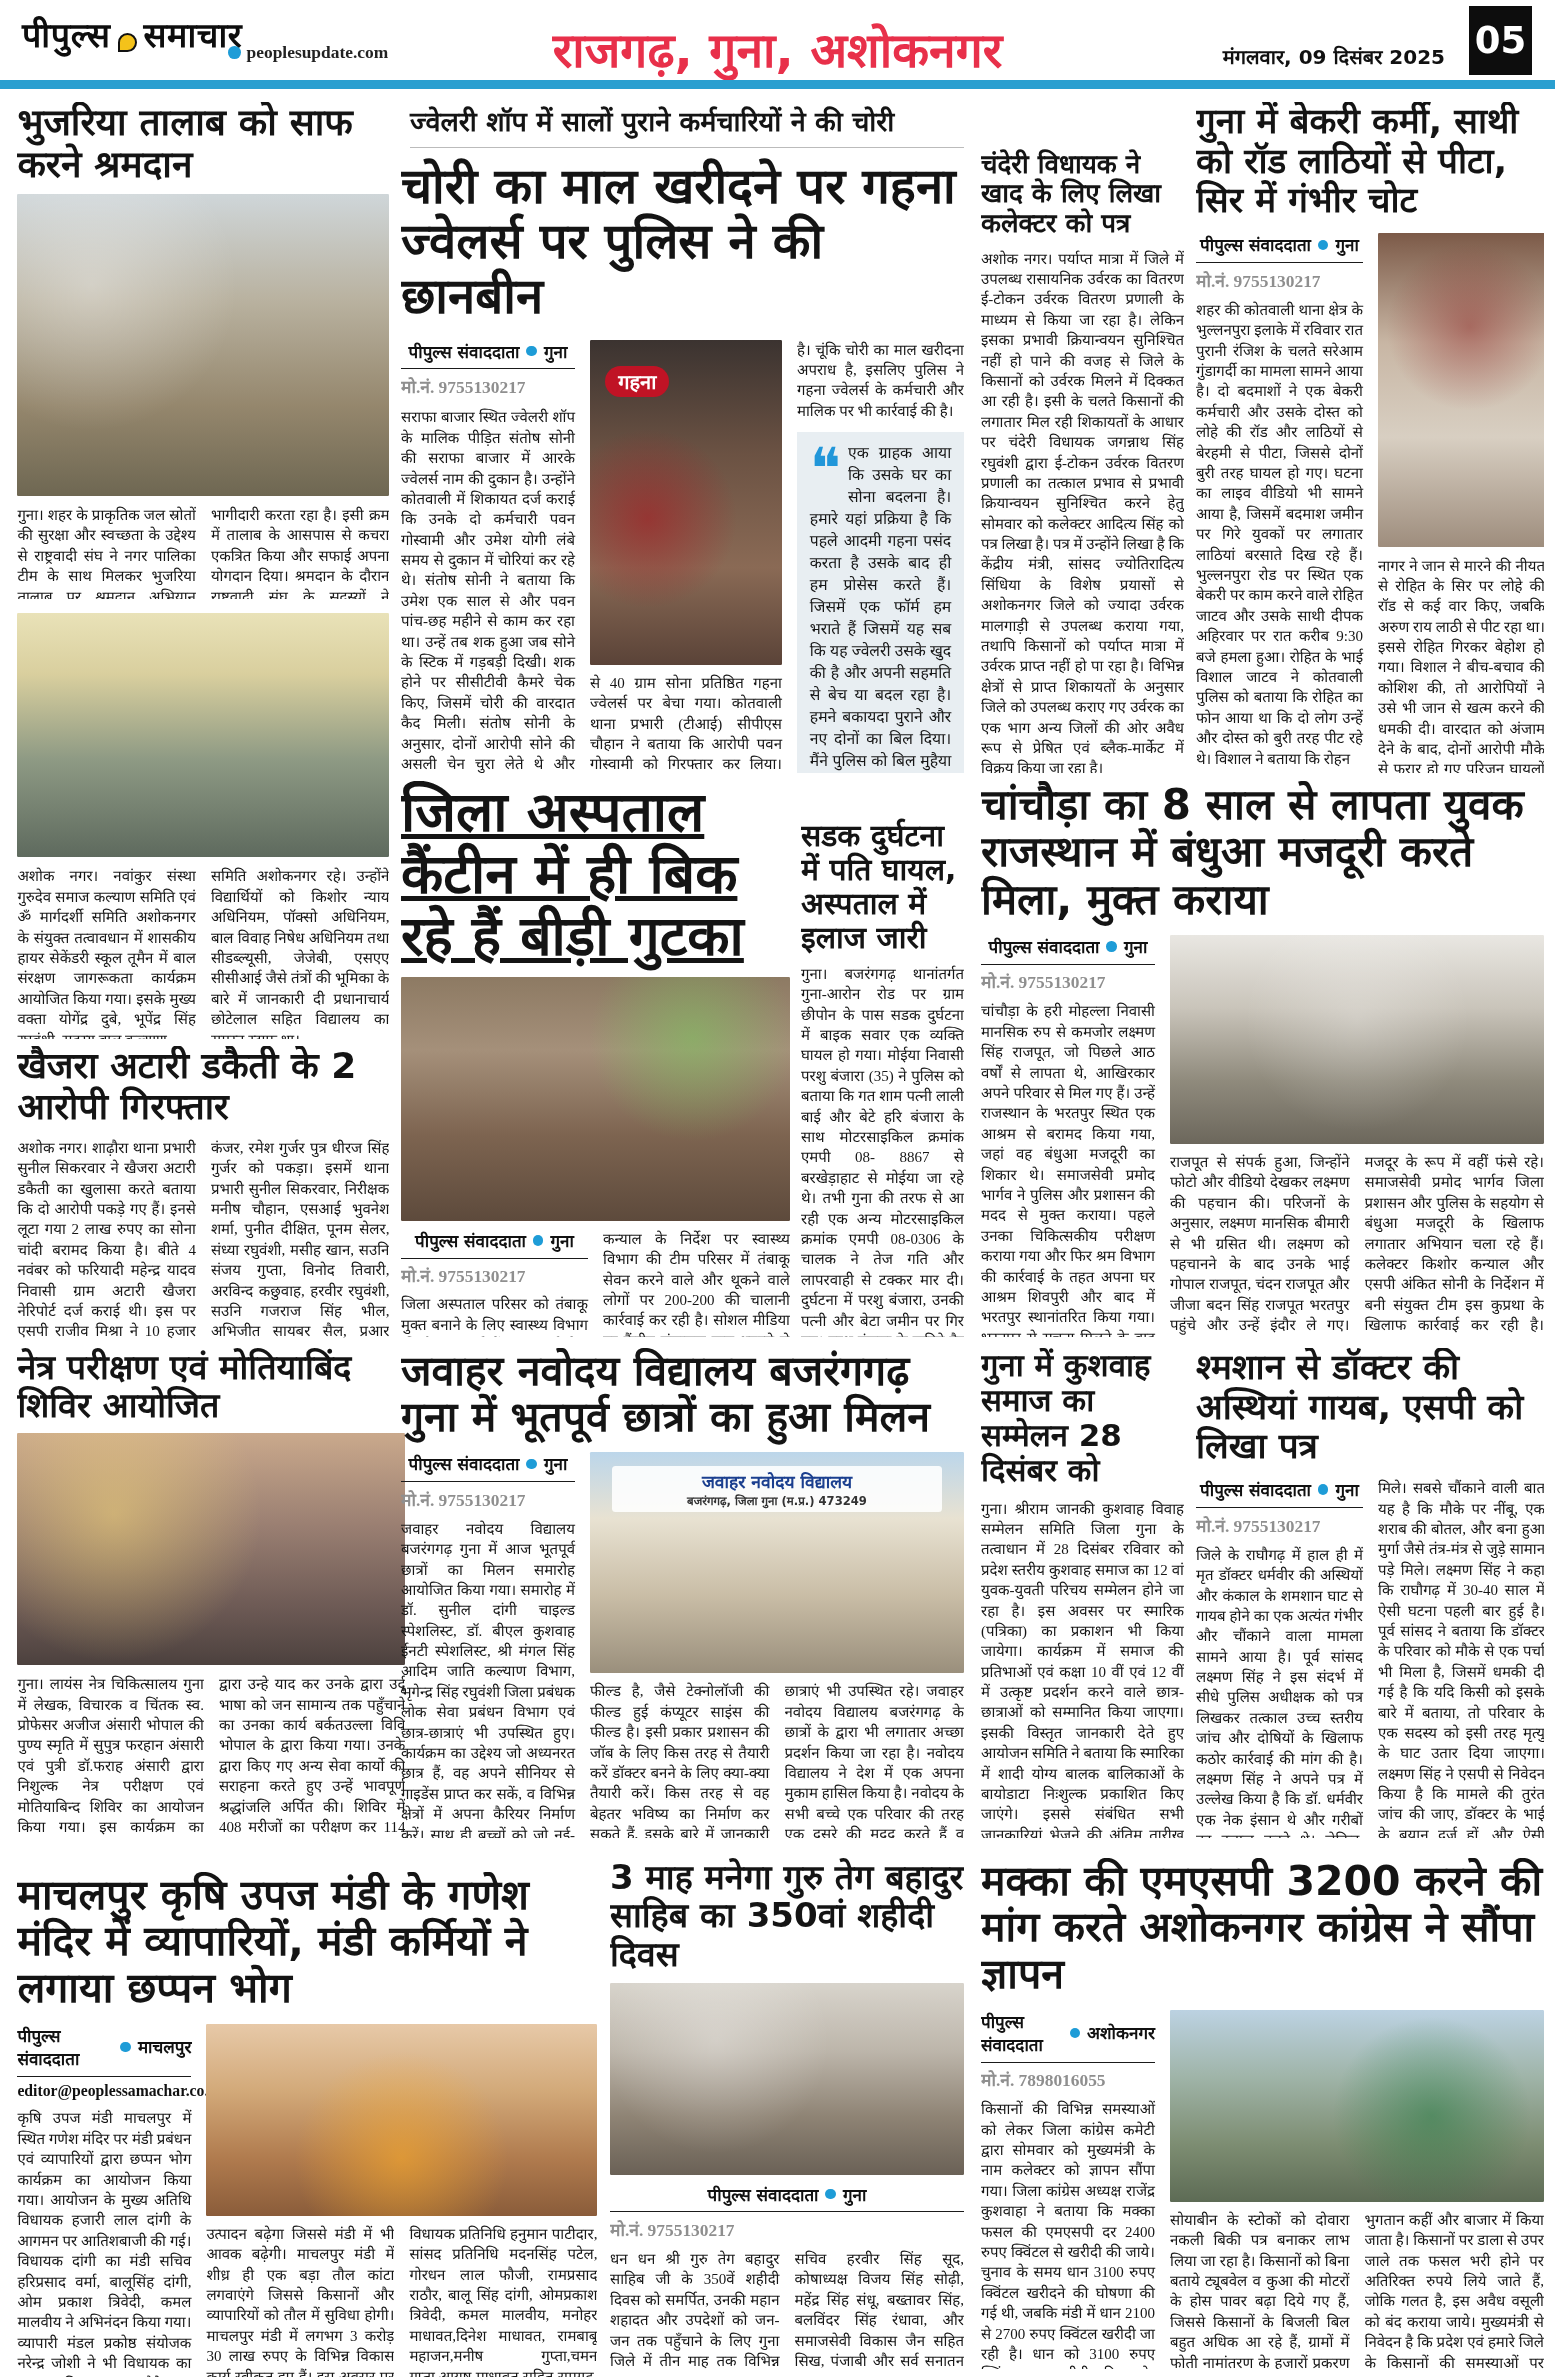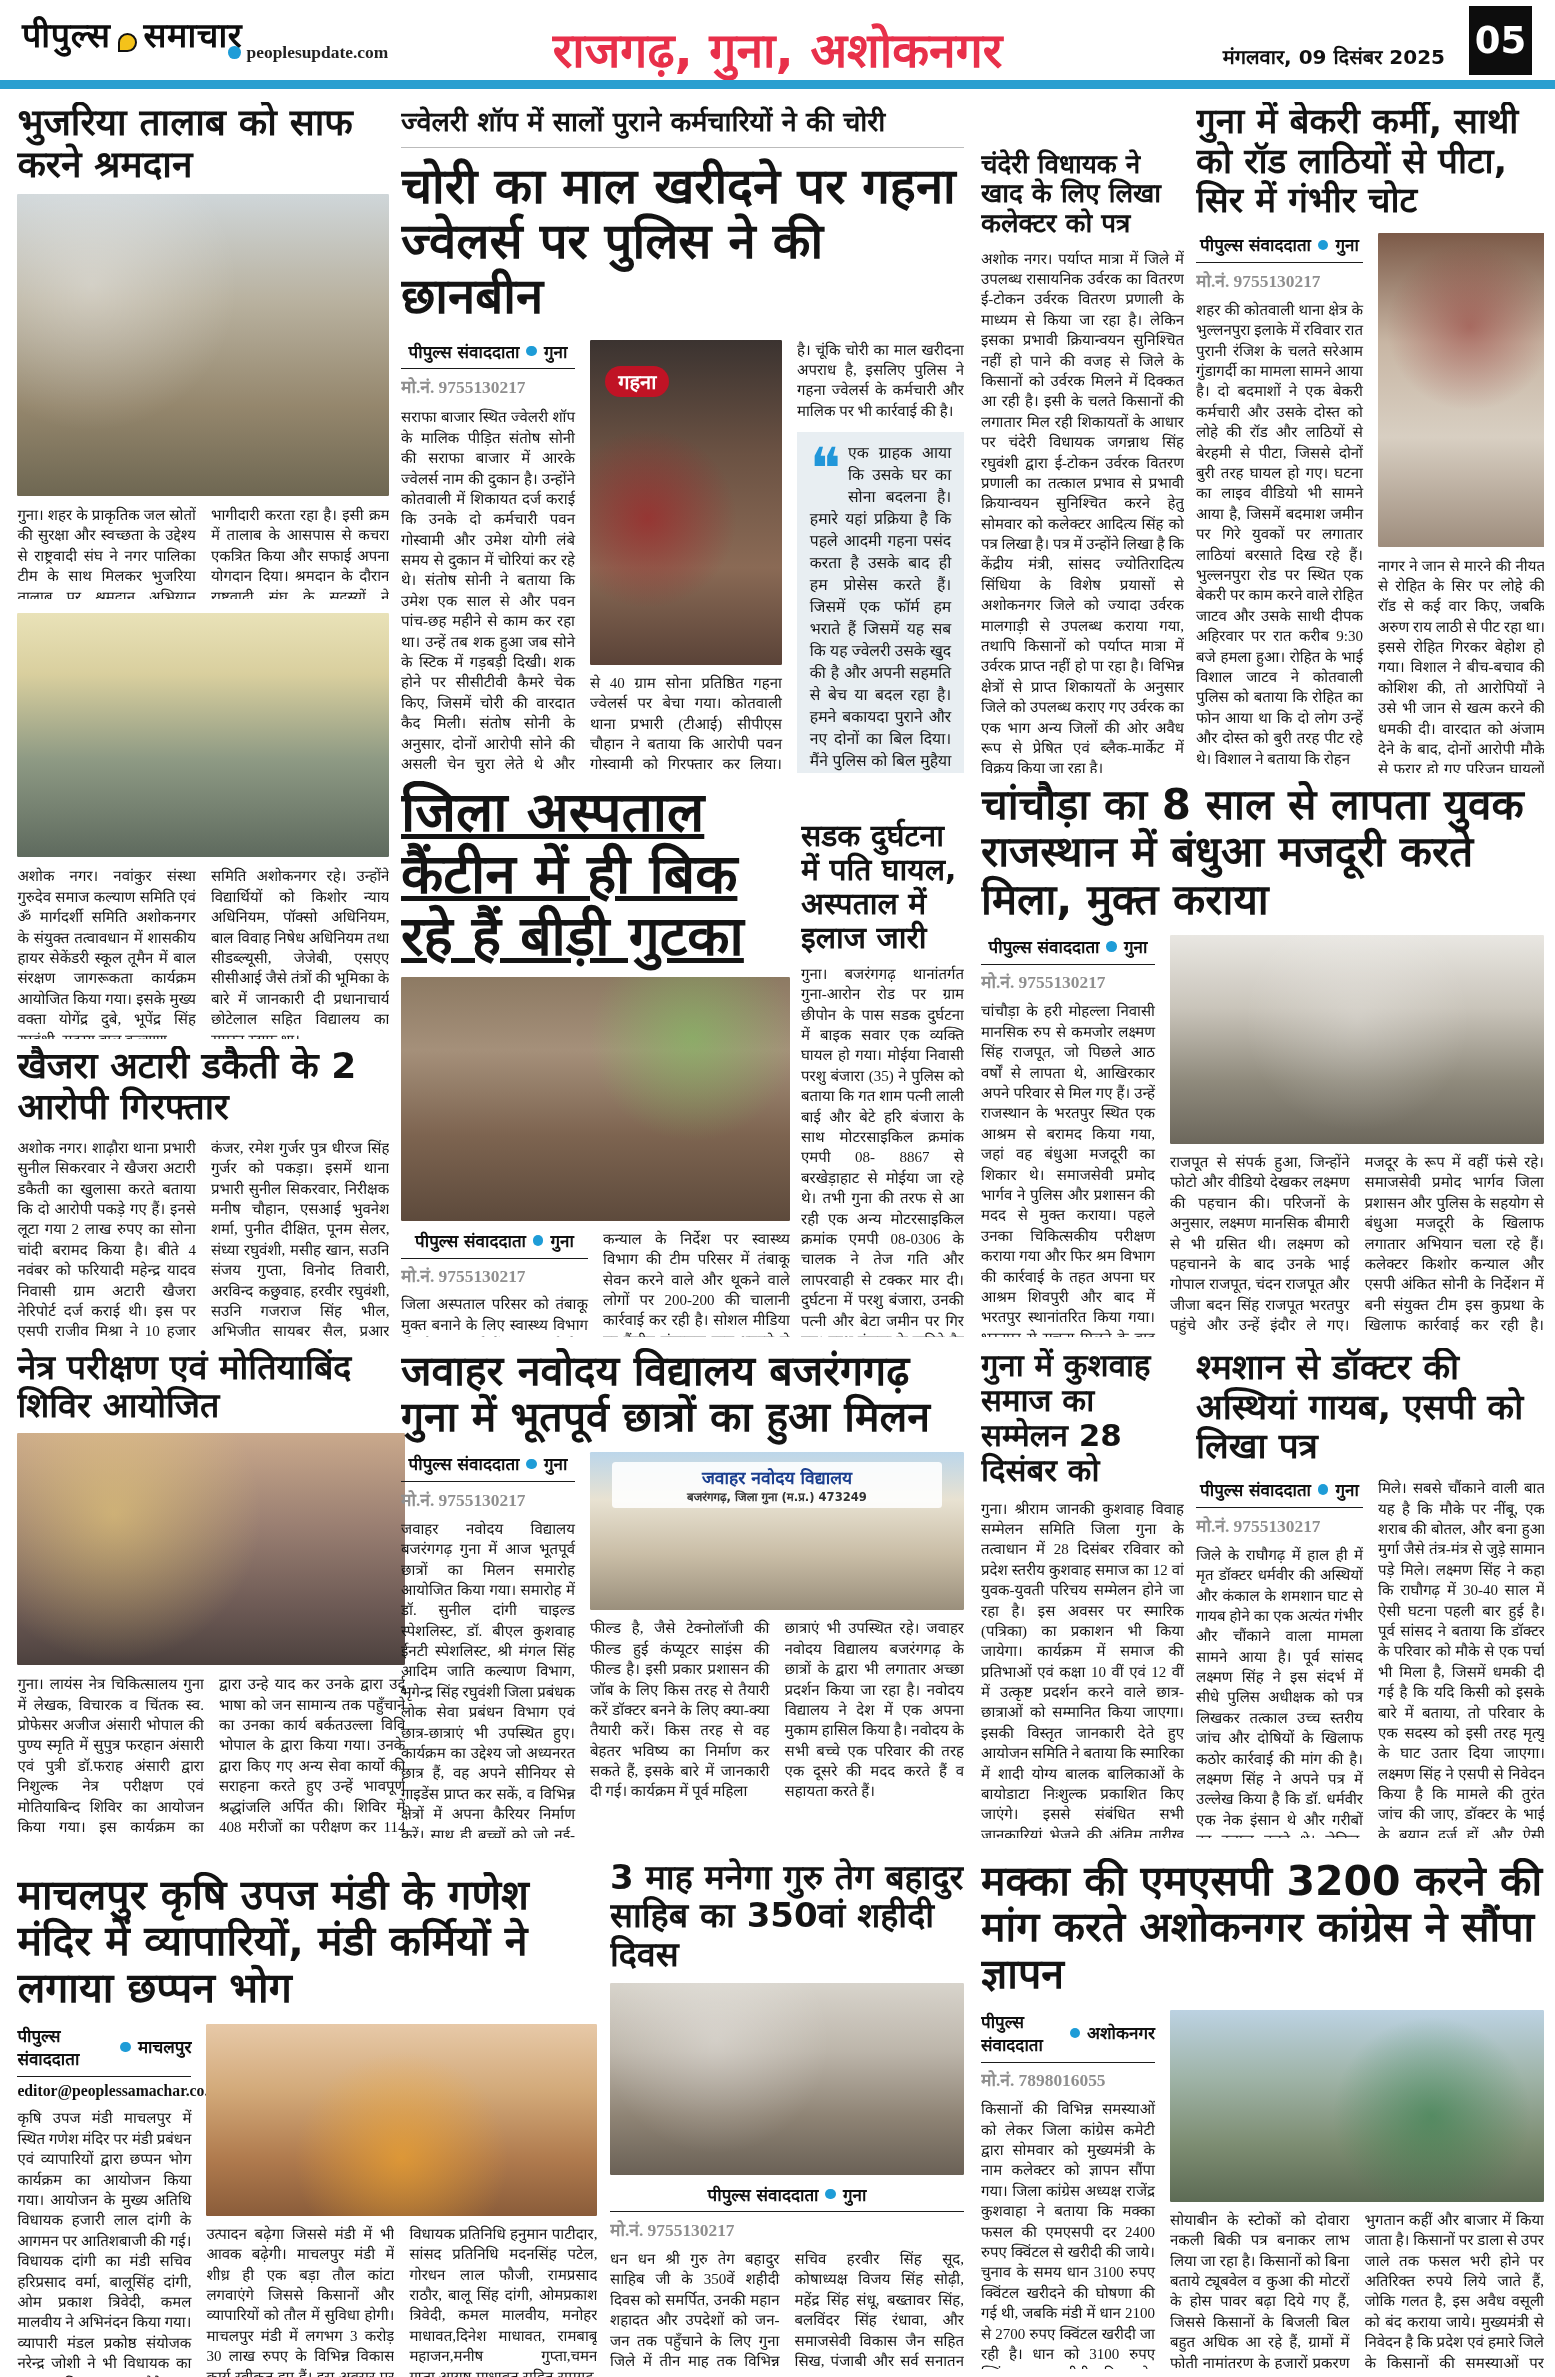--- a/index.html
+++ b/index.html
@@ -18,21 +18,21 @@
           font-size:48px;color:#e8304a;white-space:nowrap;}
   .dateline{position:absolute;right:110px;top:43px;font-family:"DejaVu Sans","Liberation Sans",sans-serif;
             font-weight:700;font-size:20px;color:#111;}
   .pagenum{position:absolute;right:23px;top:5.8px;width:63px;height:69px;background:#0d0d0d;color:#fff;
            display:flex;align-items:center;justify-content:center;
            font-family:"DejaVu Sans","Liberation Sans",sans-serif;font-weight:800;font-size:37px;}
   .blue-bar{position:absolute;left:0;top:80px;width:1555px;height:9.3px;background:#2a9fd0;}
   
   .art{position:absolute;overflow:hidden;}
   .hl{font-family:"DejaVu Sans","Liberation Sans",sans-serif;font-weight:800;color:#141414;line-height:1.13;}
-  .kicker{font-family:"DejaVu Sans","Liberation Sans",sans-serif;font-weight:800;color:#141414;}
+  .kicker{font-family:"DejaVu Sans","Liberation Sans",sans-serif;font-weight:800;color:#141414;margin-left:9px;}
   .body-text{font-size:15px;line-height:1.36;text-align:justify;color:#161616;}
   .cols{display:flex;gap:15px;}
   .col{flex:1;overflow:hidden;}
   .byline{display:flex;align-items:center;justify-content:center;gap:7px;
           font-family:"DejaVu Sans","Liberation Sans",sans-serif;font-weight:700;font-size:17px;color:#111;
           border-bottom:1.7px solid #1a1a1a;padding-bottom:5.8px;}
   .byline .dot{width:10.5px;height:10.5px;border-radius:50%;background:#1e9cd7;flex:0 0 auto;}
   .phone{color:#8f8f8f;font-weight:700;font-size:17.4px;margin-top:4.6px;
          font-family:"Liberation Serif","DejaVu Serif",serif;}
   .email{text-align:left;color:#111;font-weight:700;font-size:15.7px;margin-top:5.8px;
@@ -222,21 +222,21 @@
       <div style="width:174px;flex:0 0 auto;">
         <div class="byline">
           <span>पीपुल्स संवाददाता</span>
           <span class="dot"></span>
           <span>गुना</span>
         </div>
         <div class="phone">मो.नं. 9755130217</div>
         <div class="body-text" style="margin-top:8.1px;height:314px;">जवाहर नवोदय विद्यालय बजरंगगढ़ गुना में आज भूतपूर्व छात्रों का मिलन समारोह आयोजित किया गया। समारोह में डॉ. सुनील दांगी चाइल्ड स्पेशलिस्ट, डॉ. बीएल कुशवाह ईनटी स्पेशलिस्ट, श्री मंगल सिंह आदिम जाति कल्याण विभाग, भृगेन्द्र सिंह रघुवंशी जिला प्रबंधक लोक सेवा प्रबंधन विभाग एवं छात्र-छात्राएं भी उपस्थित हुए। कार्यक्रम का उद्देश्य जो अध्यनरत छात्र हैं, वह अपने सीनियर से गाइडेंस प्राप्त कर सकें, व विभिन्न क्षेत्रों में अपना कैरियर निर्माण करें। साथ ही बच्चों को जो नई-नई</div>
       </div>
       <div style="width:374px;flex:0 0 auto;">
-        <div class="photo" style="height:158px;background:
+        <div class="photo" style="height:221px;background:
           linear-gradient(180deg,#bcd6ea 0%,#e8e2d2 30%,#c9bda6 65%,#9a8f7c 100%);">
           <div class="photo-banner">
             <span>जवाहर नवोदय विद्यालय</span>
             <small>बजरंगगढ़, जिला गुना (म.प्र.) 473249</small>
           </div>
         </div>
         <div class="cols" style="margin-top:8.1px;">
           <div class="col body-text" style="height:186px;">फील्ड है, जैसे टेक्नोलॉजी की फील्ड हुई कंप्यूटर साइंस की फील्ड है। इसी प्रकार प्रशासन की जॉब के लिए किस तरह से तैयारी करें डॉक्टर बनने के लिए क्या-क्या तैयारी करें। किस तरह से वह बेहतर भविष्य का निर्माण कर सकते हैं, इसके बारे में जानकारी दी गई। कार्यक्रम में पूर्व महिला</div>
           <div class="col body-text" style="height:186px;">छात्राएं भी उपस्थित रहे। जवाहर नवोदय विद्यालय बजरंगगढ़ के छात्रों के द्वारा भी लगातार अच्छा प्रदर्शन किया जा रहा है। नवोदय विद्यालय ने देश में एक अपना मुकाम हासिल किया है। नवोदय के सभी बच्चे एक परिवार की तरह एक दूसरे की मदद करते हैं व सहायता करते हैं।</div>
         </div>

